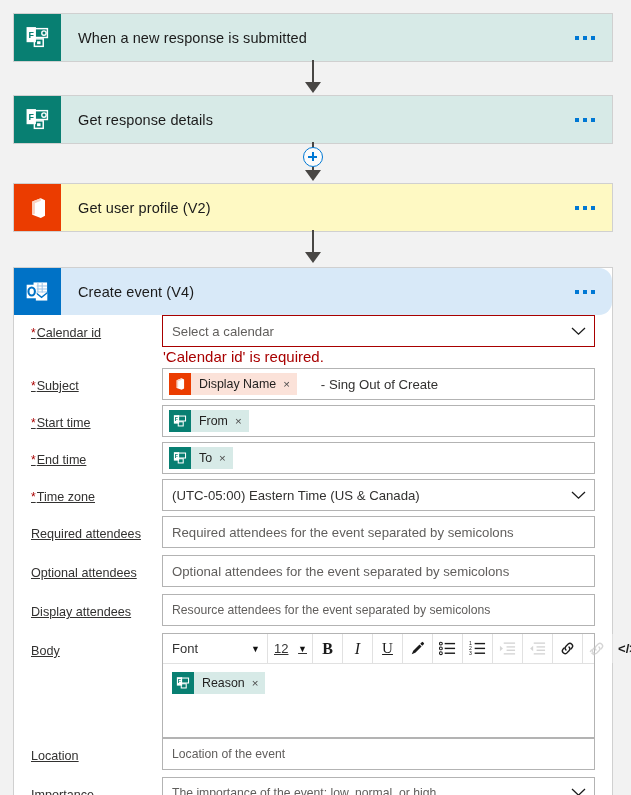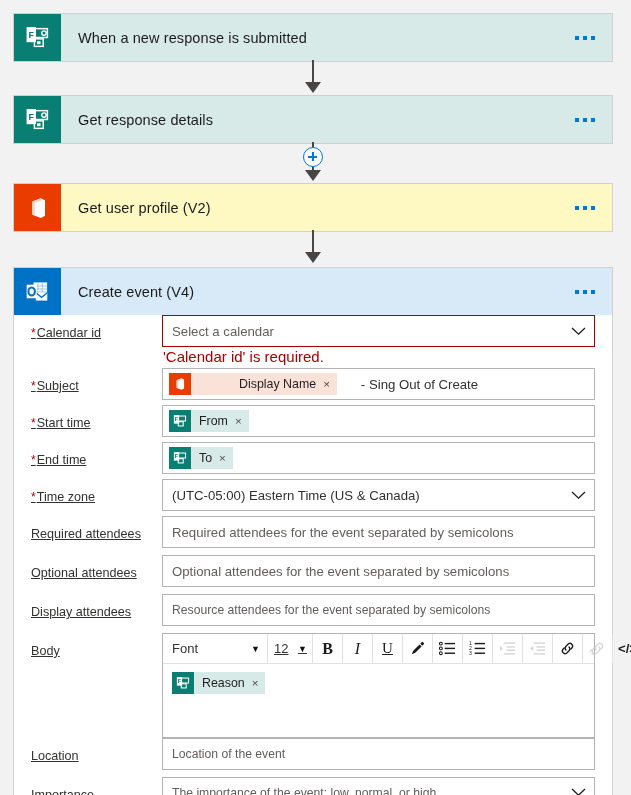--- a/index.html
+++ b/index.html
@@ -57,21 +57,21 @@
     flex: 0 0 47px;
     display: flex;
     align-items: center;
     justify-content: center;
     position: relative;
   }
   .tile svg { display: block; }
 
   .head-forms  { background: #d7eae7; }
   .head-office { background: #fef9c3; text-align: center; }
-  .head-outlook{ background: #d8e9f8; }
+  .head-outlook{ background: #d8e9f8; border-radius: 13px; }
   .tile-forms  { background: #087f72; }
   .tile-office { background: #eb3c00; }
   .tile-outlook{ background: #0072c6; }
 
   
   .conn {
     position: absolute;
     left: 312px;
     width: 2px;
     background: #484644;
@@ -179,21 +179,21 @@
   }
   .token .tk-x {
     font-size: 11.5px;
     color: #4a4a4a;
     padding-right: 7px;
     line-height: 22px;
   }
   .token-forms  .tk-ico { background: #087f72; }
   .token-forms  .tk-body{ background: #d7eae7; display:flex; }
   .token-office .tk-ico { background: #eb3c00; }
-  .token-office .tk-body{ background: #fbe2d9; display:flex;padding-left:40px; }
+  .token-office .tk-body{ background: #fbe2d9; display:flex; }
 
   .aftertext {
     font-size: 13.2px;
     color: #323130;
     margin-left: 7px;
     white-space: nowrap;
   }
 
   
   .rte {

